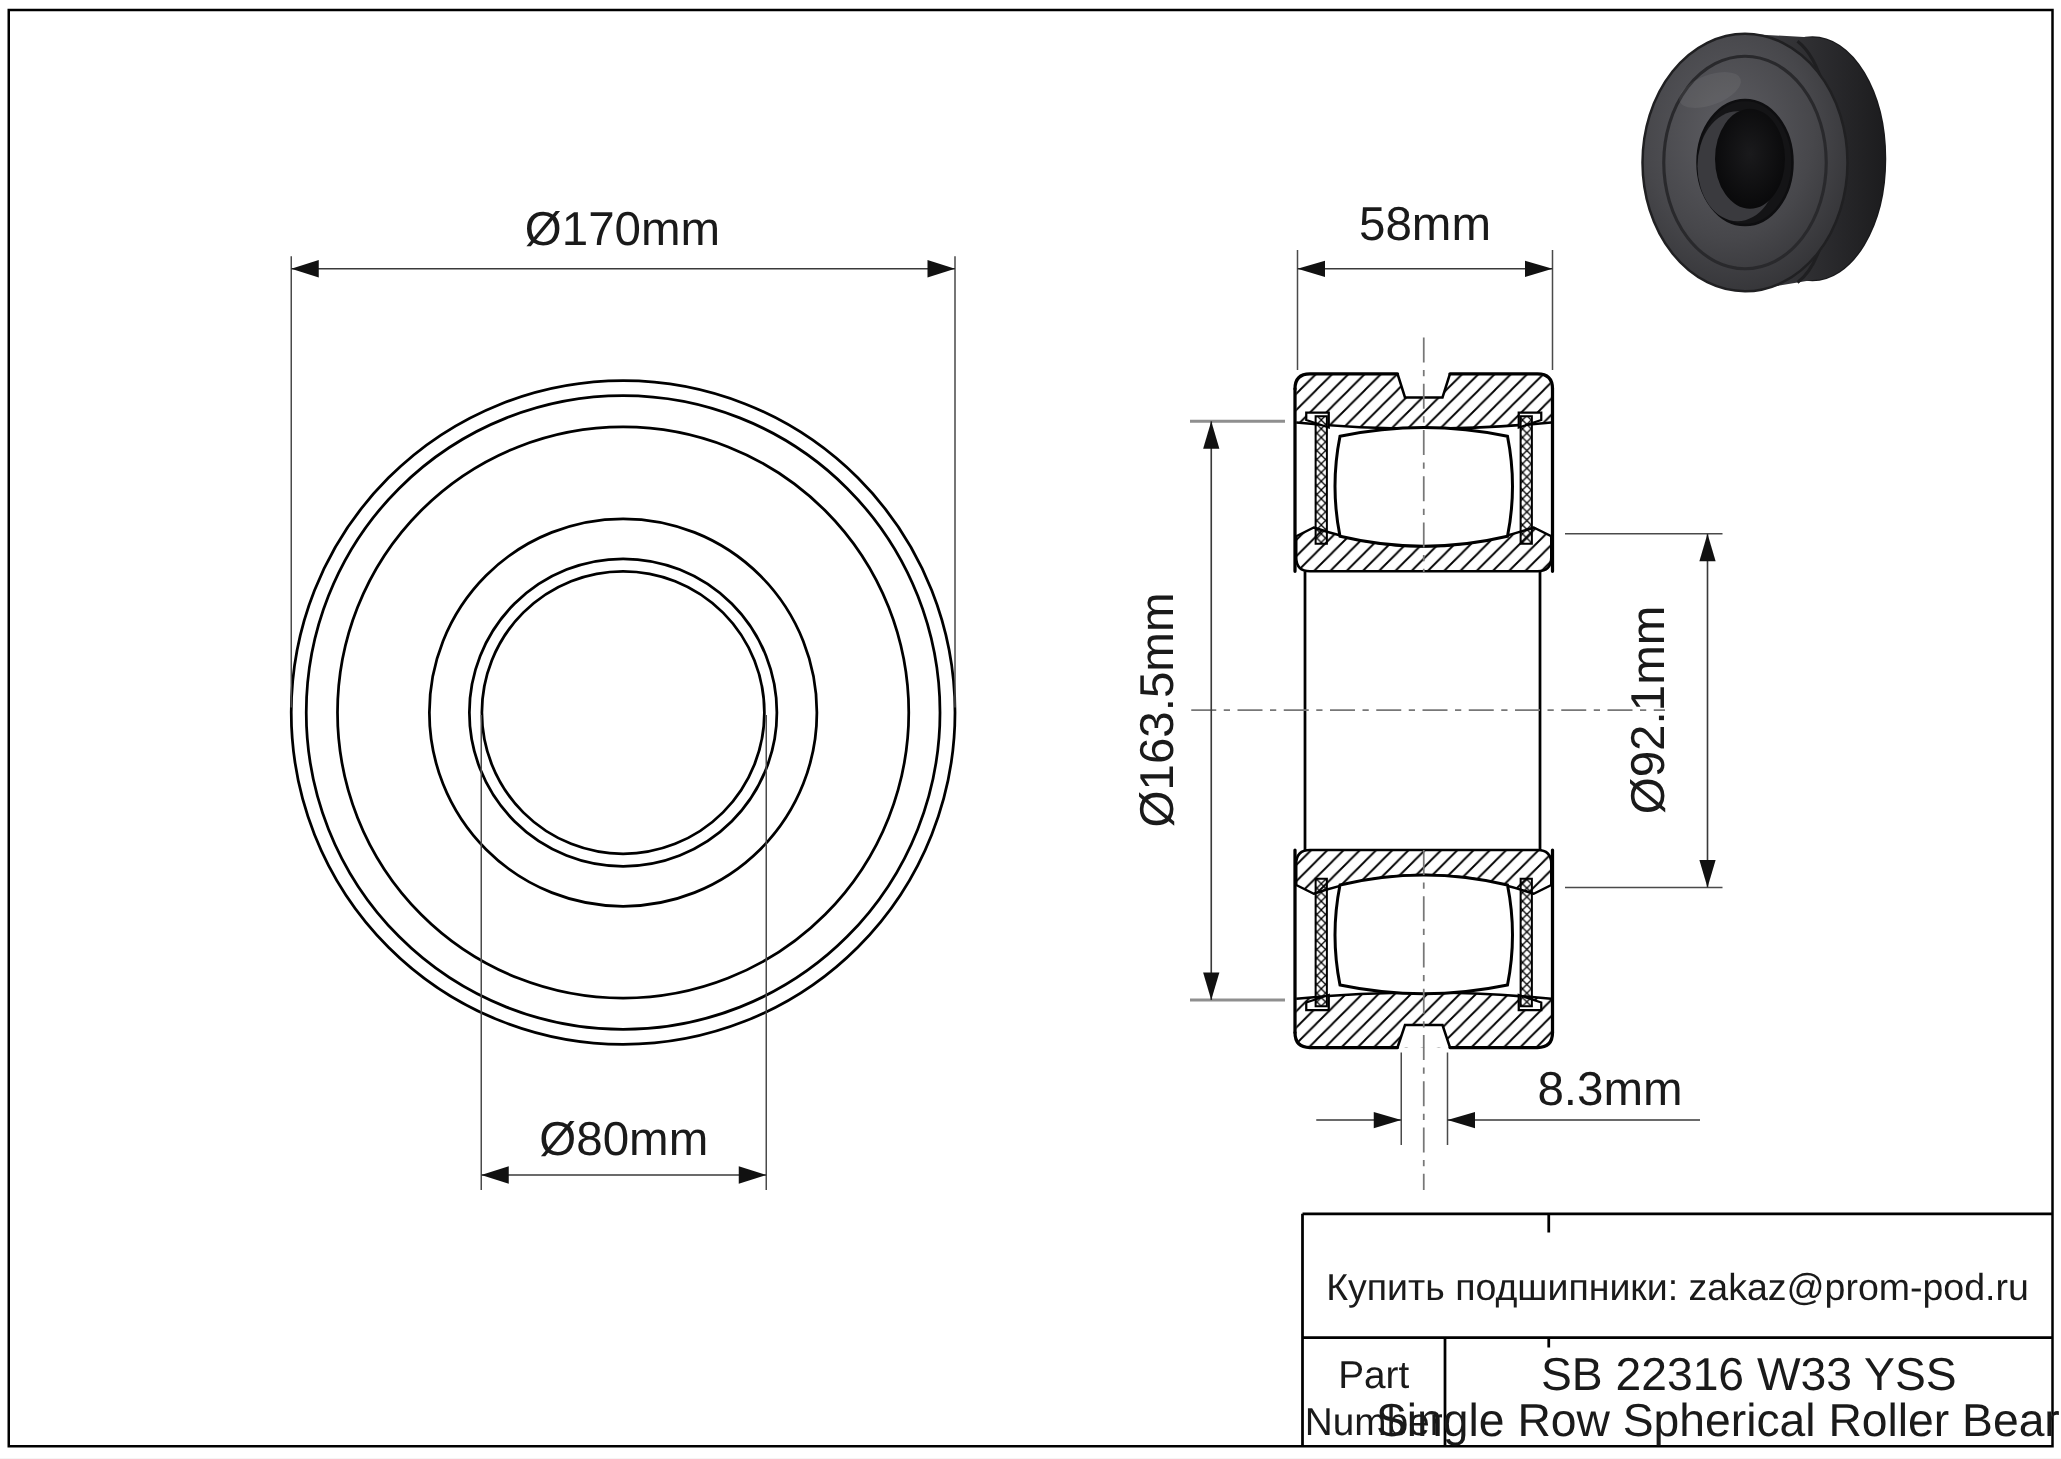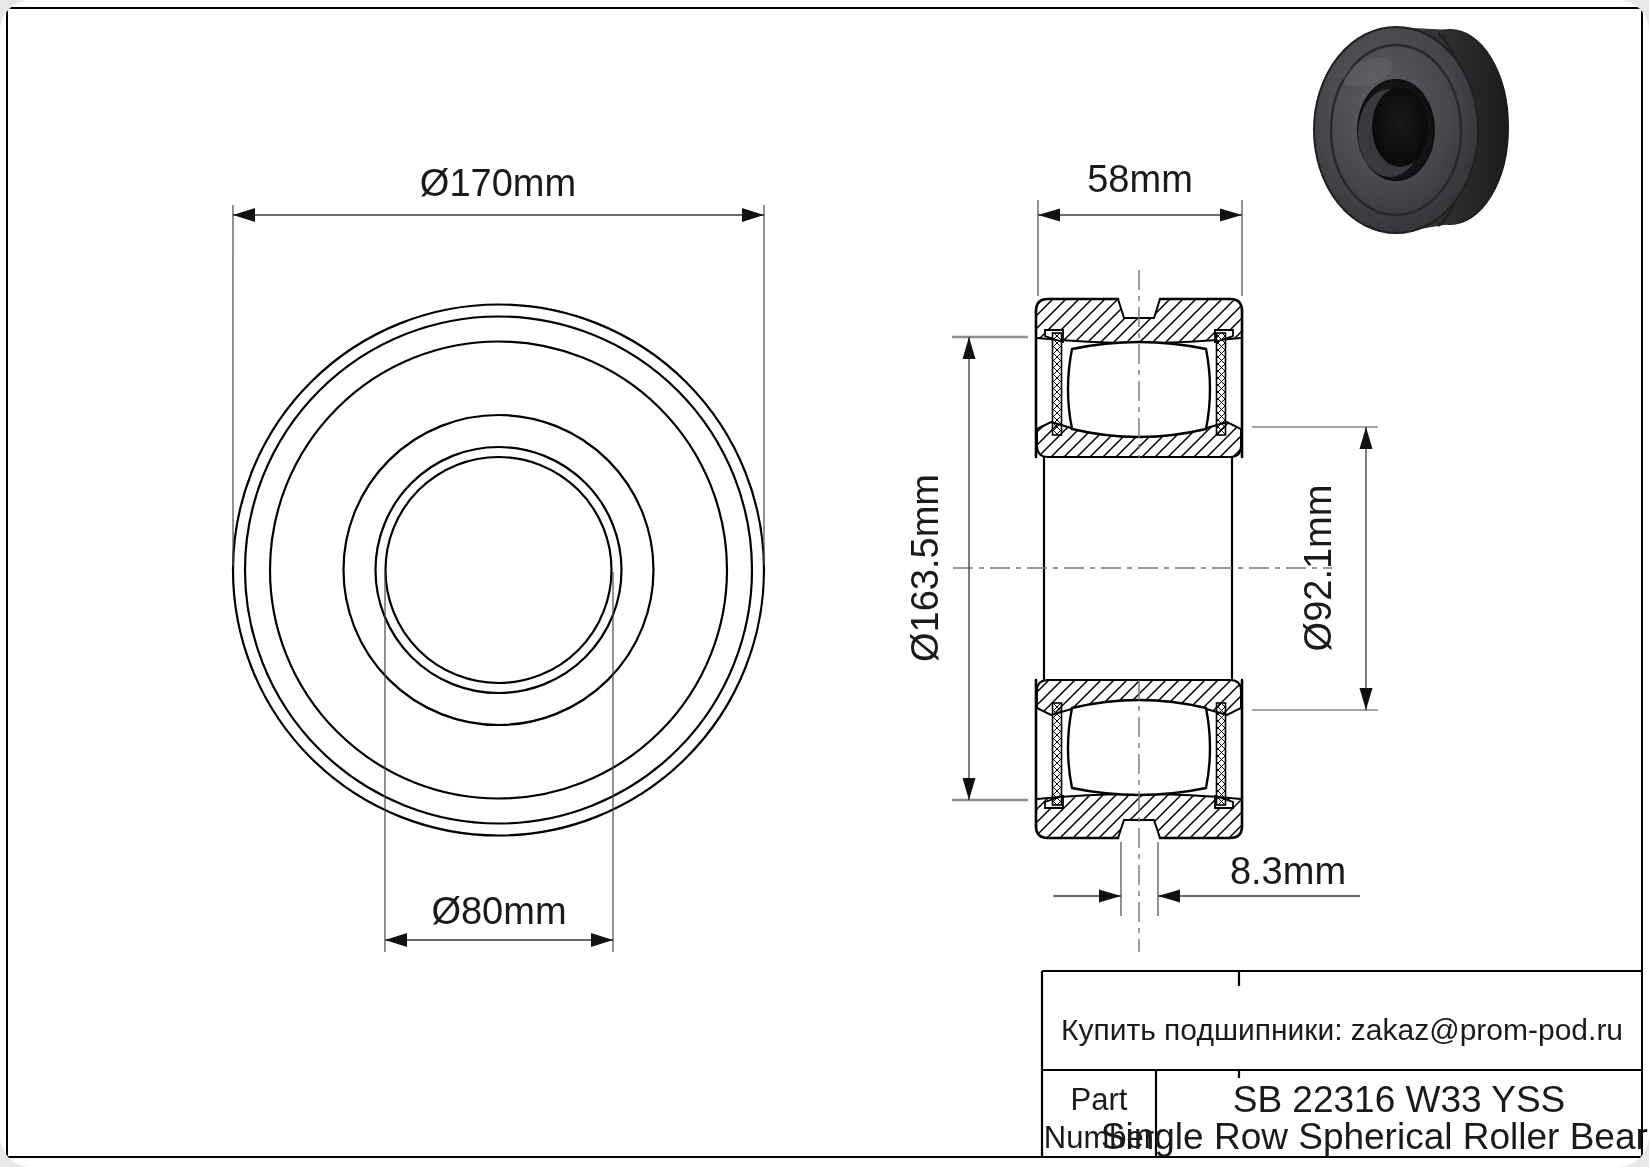--- a/index.html
+++ b/index.html
@@ -3,21 +3,20 @@
 <meta charset="utf-8">
 <style>
   html,body{margin:0;padding:0;background:#e8e8e8;}
   .sheet{
     position:relative;
     width:1649px;height:1167px;
     margin:0 auto;
     background:#ffffff;
     font-family:"Liberation Sans", sans-serif;
     overflow:hidden;
-    border-radius:31px;
   }
   svg{display:block;}
   .dimtext{
     font-family:"Liberation Sans", sans-serif;
     font-size:38px;
     fill:#1a1a1a;
   }
   .tbltext{
     font-family:"Liberation Sans", sans-serif;
     fill:#1a1a1a;

